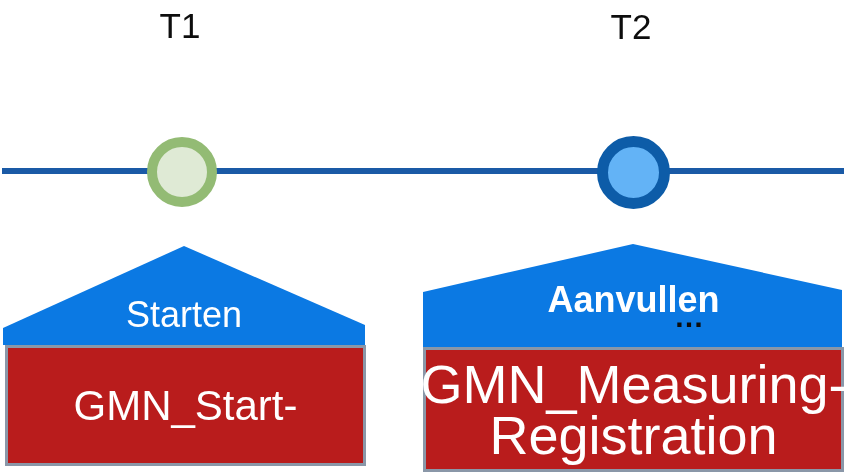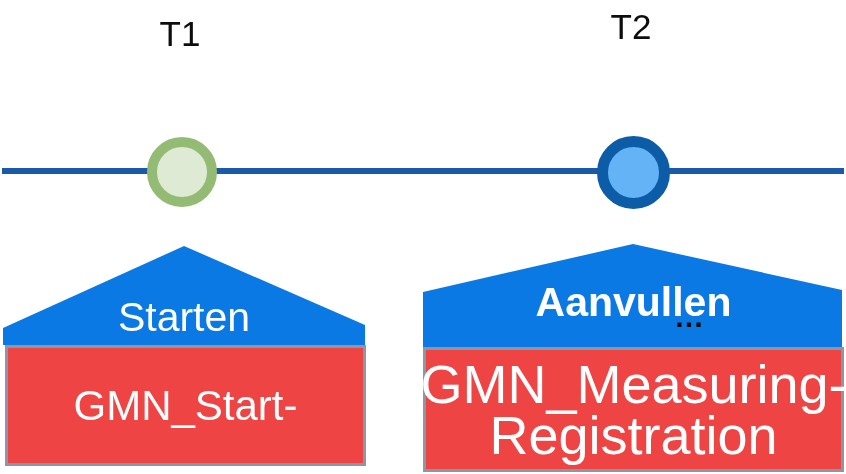--- a/index.html
+++ b/index.html
@@ -14,21 +14,21 @@
 
   
   .t-label {
     position: absolute;
     width: 70px;
     text-align: center;
     font-size: 35px;
     color: #0d0d0d;
     line-height: 1.1;
   }
-  .t1 { left: 145px; top: 15px; }
+  .t1 { left: 145px; top: 7px; }
   .t2 { left: 596px; top: 8px; }
 
   
   .timeline-line {
     position: absolute;
     left: 2px;
     top: 168px;
     width: 842px;
     height: 6px;
     background: #1a5aa6;
@@ -54,21 +54,21 @@
   }
 
   
   .roof { position: absolute; display: block; }
   .roof-left  { left: 3px;   top: 244px; width: 362px; height: 101px; }
   .roof-right { left: 423px; top: 242px; width: 421px; height: 105px; }
 
   .roof-title {
     position: absolute;
     color: #ffffff;
-    font-size: 41px;
+    font-size: 36px;
     text-align: center;
     line-height: 1.1;
   }
   .roof-title-left  { left: 3px;   top: 295px; width: 362px; }
   .roof-title-right { left: 423px; top: 280px; width: 421px; font-weight: bold; }
 
   .ellipsis {
     position: absolute;
     left: 674px;
     top: 302px;
@@ -76,21 +76,21 @@
     font-weight: bold;
     color: #0d0d0d;
     letter-spacing: 2px;
     line-height: 1;
   }
 
   
   .box {
     position: absolute;
     box-sizing: border-box;
-    background: #ef4444;
+    background: #b91c1c;
     border: 3px solid #8a97a8;
     color: #ffffff;
     display: flex;
     flex-direction: column;
     justify-content: center;
     align-items: center;
     text-align: right;
   }
   .box-left  { left: 5px;   top: 345px; width: 361px; height: 121px; font-size: 42px; line-height: 50px; }
   .box-right { left: 423px; top: 347px; width: 421px; height: 125px; font-size: 54px; line-height: 51px; }

